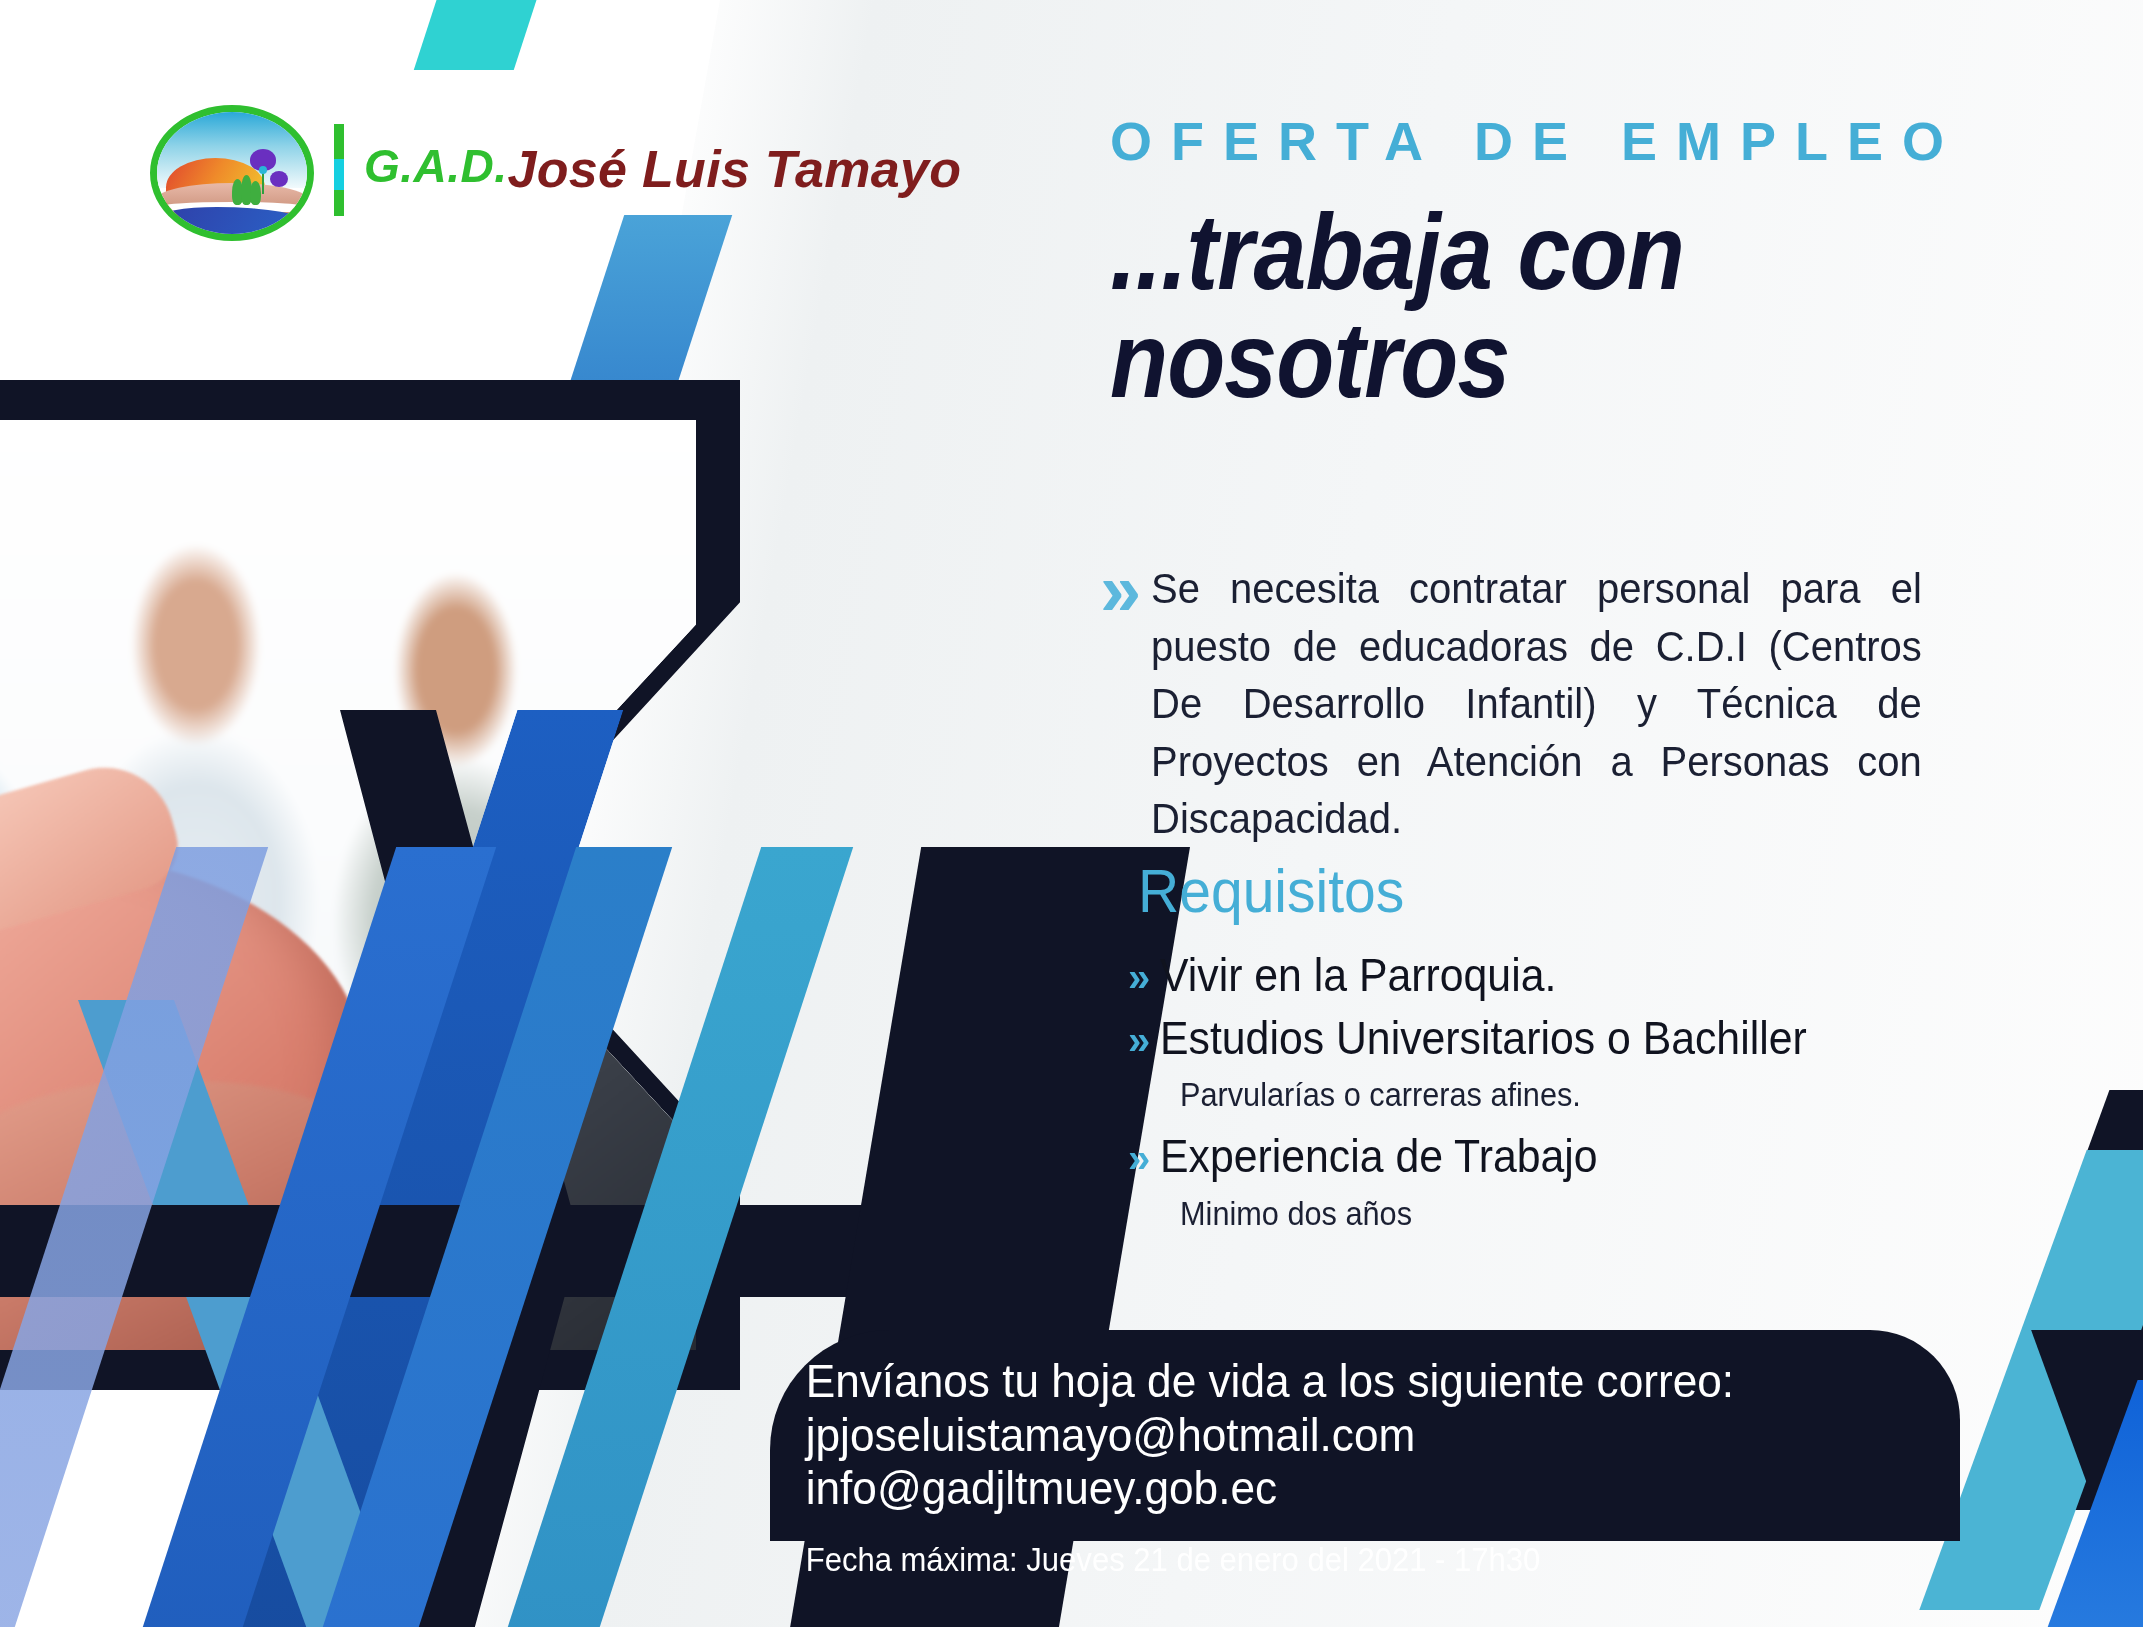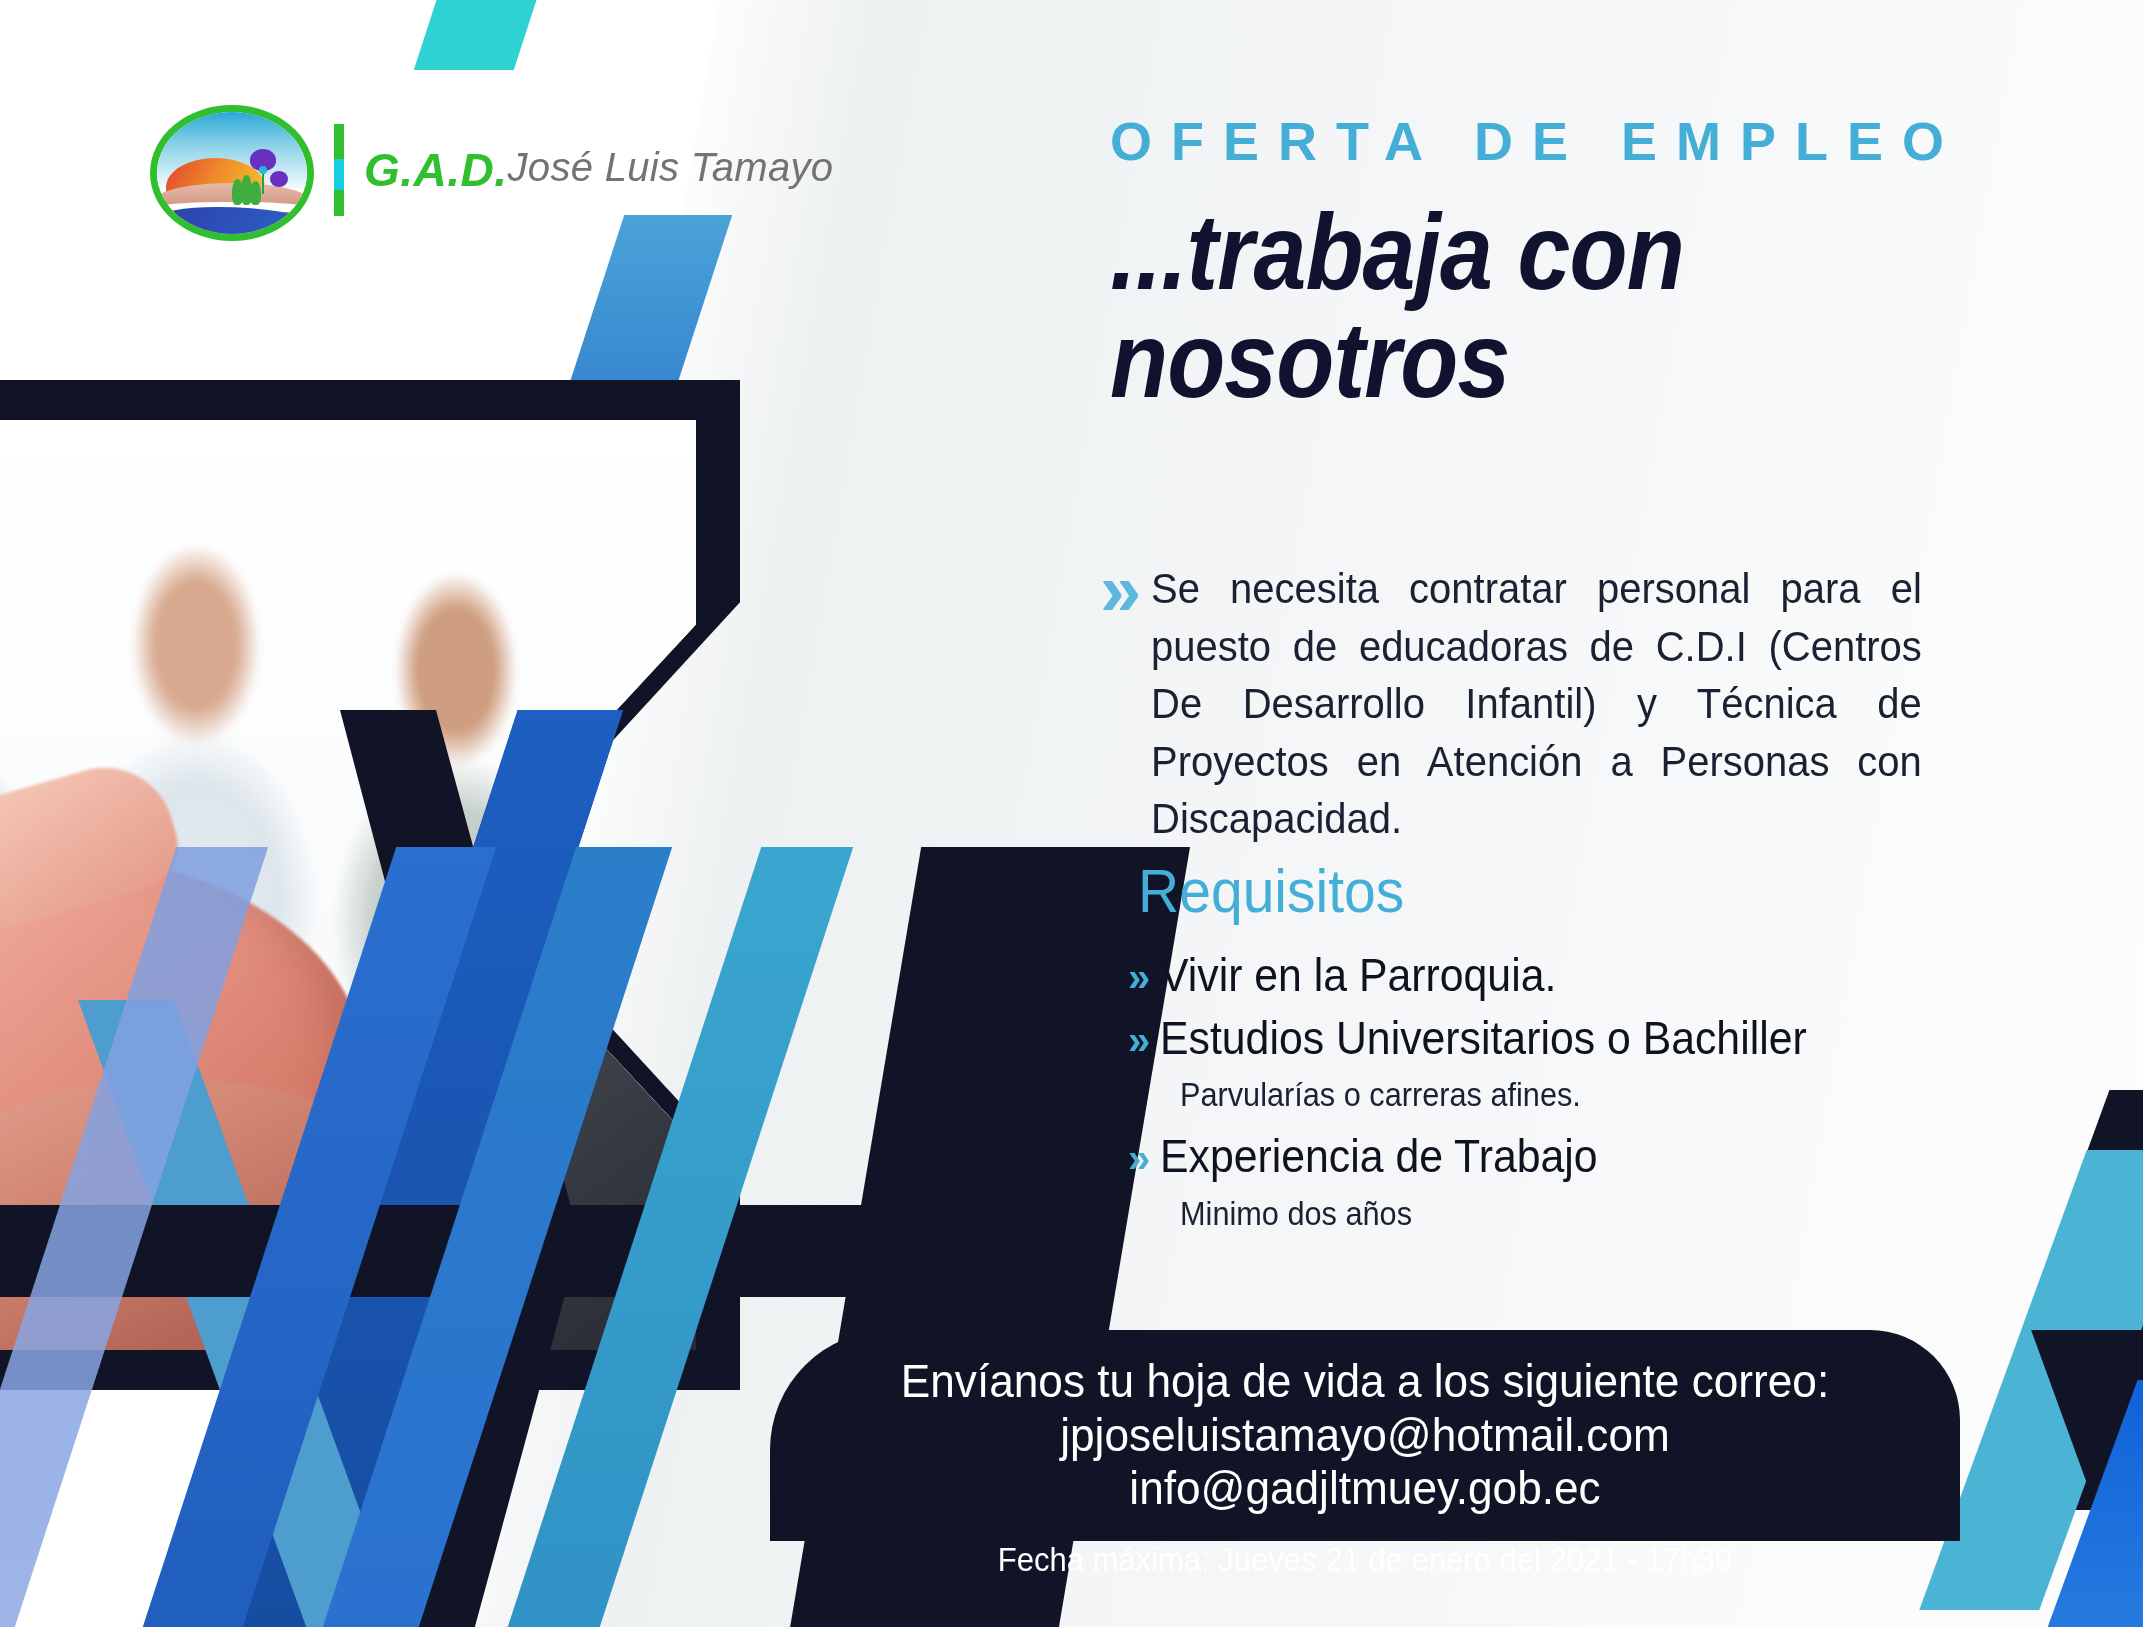--- a/index.html
+++ b/index.html
@@ -181,21 +181,21 @@
   .lc-flowerB{position:absolute;left:75%;top:48%;width:18px;height:16px;
     background:#6a2fc0;border-radius:50%;}
   .lc-stem{position:absolute;left:70%;top:46%;width:2px;height:26px;background:#2f9f3f;}
   .lc-dot{position:absolute;left:68%;top:44%;width:8px;height:8px;background:#29b6d8;border-radius:50%;}
   .lc-tree{position:absolute;bottom:24%;width:11px;height:26px;background:#3fae3f;border-radius:50% 50% 35% 35%;}
   .lc-t1{left:50%;} .lc-t2{left:56%;height:30px;} .lc-t3{left:62%;height:24px;}
   .logo-bar{width:10px;height:92px;margin-left:4px;
     background:linear-gradient(180deg,#2fbf2f 0%,#2fbf2f 38%,#15cfe0 38%,#15cfe0 72%,#2fbf2f 72%,#2fbf2f 100%);}
   .logo-text{display:flex;flex-direction:row;line-height:1.02;}
   .logo-gad{font-size:46px;font-weight:bold;font-style:italic;color:#2fbf2f;letter-spacing:.5px;}
-  .logo-name{font-size:40px;font-weight:normal;font-style:italic;color:#737373;letter-spacing:.3px;}
+  .logo-name{font-size:52px;font-weight:bold;font-style:italic;color:#7f1d1d;letter-spacing:.3px;}
 
   
   .content{position:absolute;left:1110px;top:110px;width:900px;}
   .kicker{
     font-size:54px;font-weight:bold;color:#45aed6;
     letter-spacing:19px;white-space:nowrap;
     font-stretch:condensed;
   }
   .headline{
     margin-top:26px;
@@ -237,21 +237,20 @@
     margin-left:52px;margin-bottom:6px;
     transform:scaleX(.93);transform-origin:left center;
   }
 
   
   .footer{
     position:absolute;left:770px;top:1330px;width:1190px;height:211px;
     background:#101426;
     border-top-left-radius:120px;
     border-top-right-radius:90px;
-    text-align:center;
     color:#ffffff;
     padding-top:24px;
     box-sizing:border-box;
   }
   .f-line{
     font-size:47px;line-height:1.14;
     transform:scaleX(.94);
   }
   .f-deadline{
     margin-top:26px;font-size:33px;

